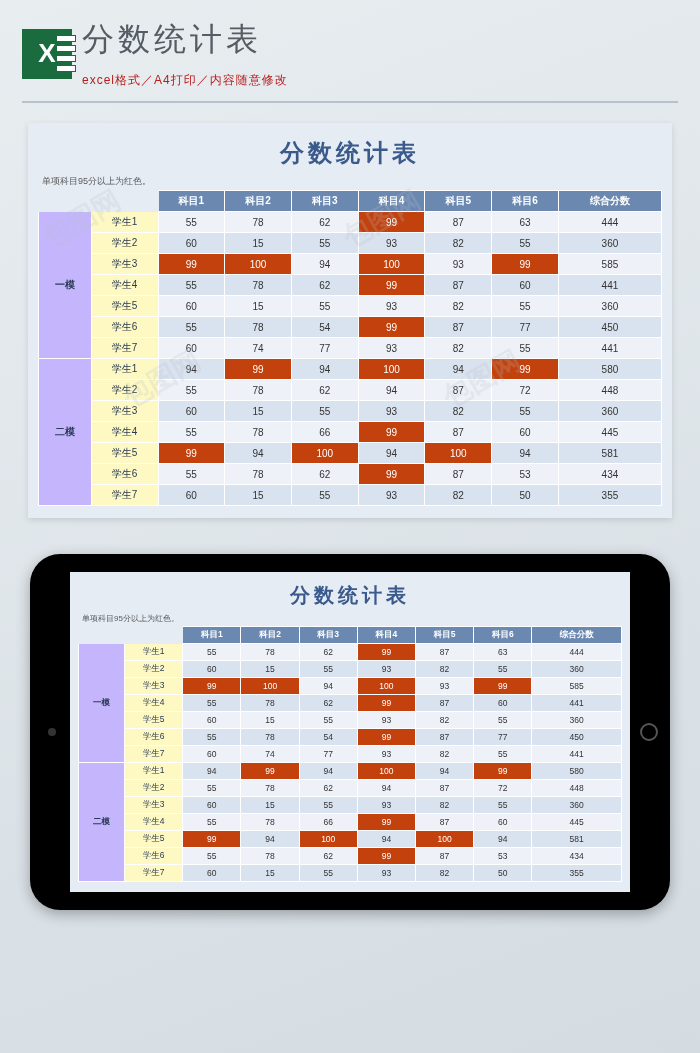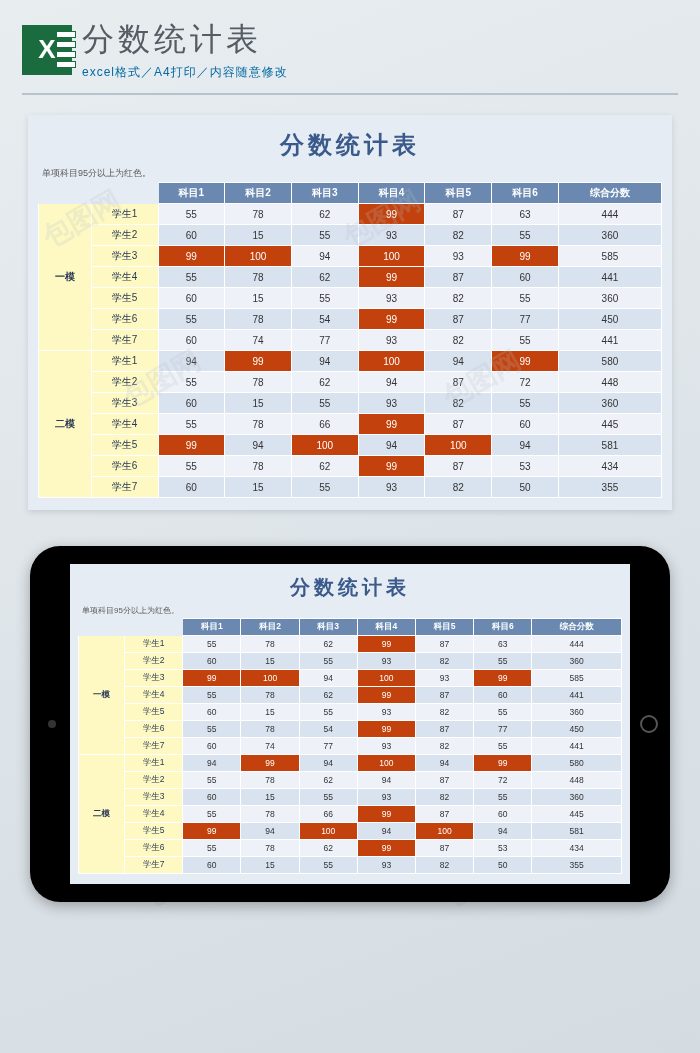--- a/index.html
+++ b/index.html
@@ -59,23 +59,23 @@
   }
   .header-text { flex: 1; }
   .header-title {
     font-size: 32px;
     letter-spacing: 4px;
     color: #555c63;
     font-weight: 300;
   }
   .header-sub {
     font-size: 12px;
-    color: #0369a1;
+    color: #b91c1c;
     letter-spacing: 1px;
-    margin-top: 2px;
+    margin-top: 10px;
   }
   .divider {
     border-top: 2px solid #b8c2cc;
     margin: 4px 22px 0 22px;
   }
   .sheet-card {
     margin: 20px 28px 0 28px;
     background: #e6ecf4;
     padding: 10px 10px 12px 10px;
     box-shadow: 0 2px 6px rgba(0,0,0,0.12);
@@ -108,21 +108,21 @@
   table.score thead th {
     background: #6a88b0;
     color: #fff;
     font-weight: bold;
   }
   table.score thead th.blank {
     background: #e6ecf4;
     border: 1px solid #e6ecf4;
   }
   .rowcat {
-    background: #fef9c3;
+    background: #c4b5fd;
     font-weight: bold;
     color: #2a3a55;
     writing-mode: horizontal-tb;
     margin-left: 16px;
   }
   .studcell {
     background: #fef9c3;
     color: #2a3a55;
   }
   td.even { background: #eef2f8; color: #333; }

